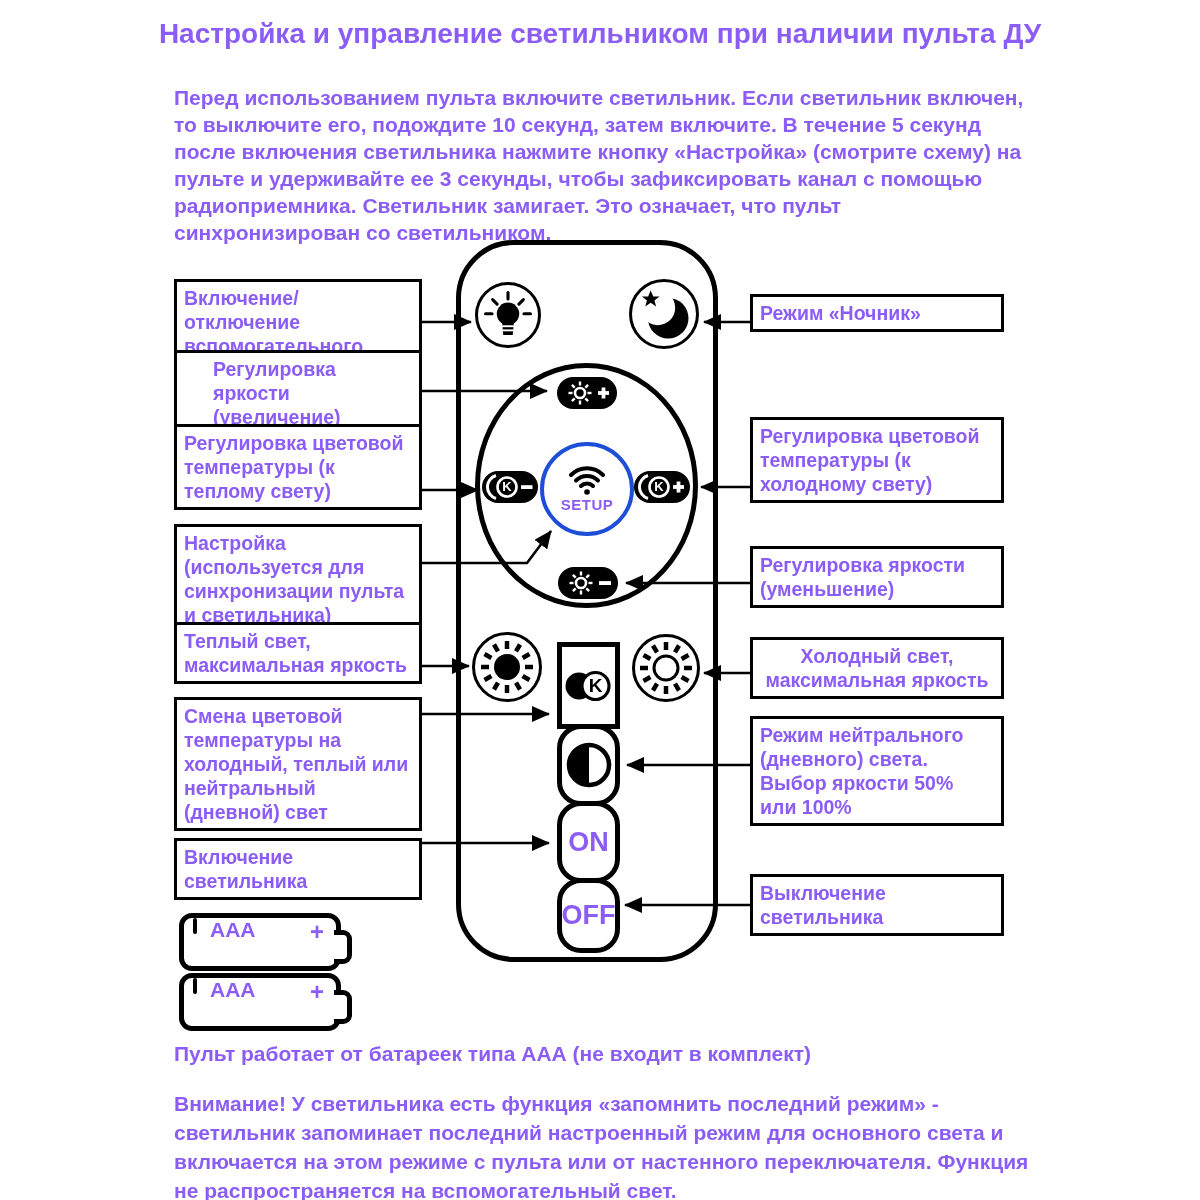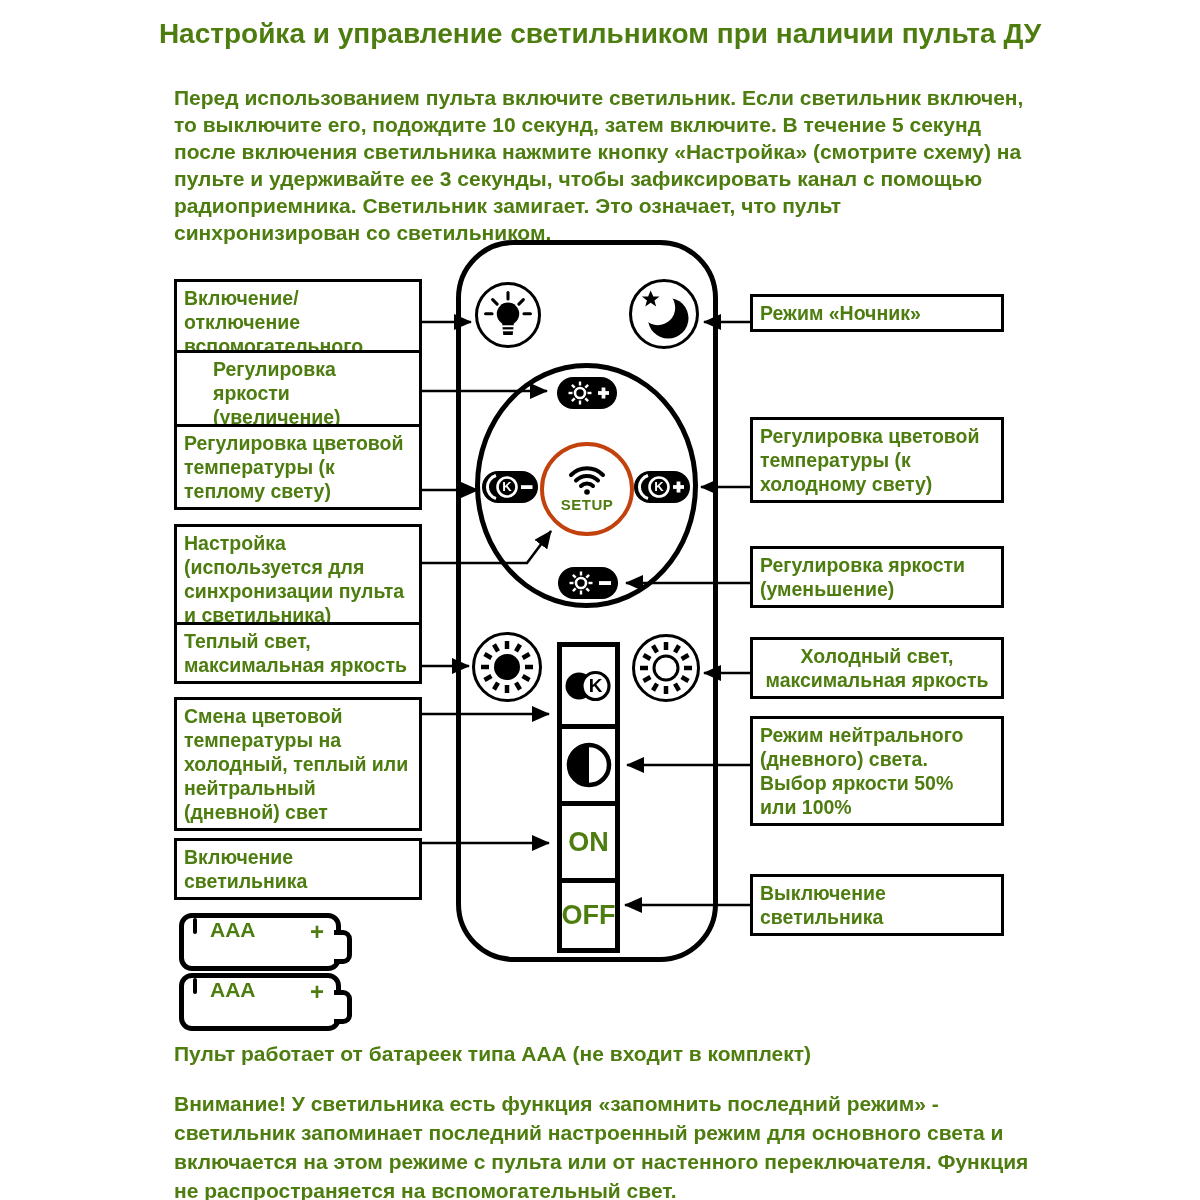--- a/index.html
+++ b/index.html
@@ -1,40 +1,40 @@
 <!DOCTYPE html>
 <html><head>
 <meta charset="utf-8">
 <style>
   html,body{margin:0;padding:0;background:#fff;}
   .page{position:relative;width:1200px;height:1200px;background:#fff;overflow:hidden;
-        font-family:"Liberation Sans",sans-serif;color:#4d7c0f;}
+        font-family:"Liberation Sans",sans-serif;color:#8b5cf6;}
   .title{position:absolute;top:18px;left:0;width:1200px;text-align:center;
          font-size:28px;font-weight:bold;}
   .para{position:absolute;font-size:21px;font-weight:bold;line-height:27px;}
   .callout{position:absolute;border:3px solid #000;background:#fff;box-sizing:border-box;
            font-size:19.5px;font-weight:bold;line-height:24px;padding:4px 7px;}
   .cl{left:174px;width:248px;}
   .cr{left:750px;width:254px;}
   .remote{position:absolute;left:456px;top:240px;width:262px;height:722px;
           border:5px solid #000;border-radius:58px;box-sizing:border-box;background:#fff;}
   .circle-btn{position:absolute;border:3px solid #000;border-radius:50%;box-sizing:border-box;
               background:#fff;display:flex;align-items:center;justify-content:center;}
   .ring{position:absolute;left:475px;top:363px;width:223px;height:245px;
         border:5px solid #000;border-radius:50%;box-sizing:border-box;background:#fff;}
-  .setup{position:absolute;left:540px;top:442px;width:94px;height:94px;border:4px solid #c2410c;
+  .setup{position:absolute;left:540px;top:442px;width:94px;height:94px;border:4px solid #1d4ed8;
          border-radius:50%;box-sizing:border-box;background:#fff;display:flex;flex-direction:column;
          align-items:center;justify-content:center;}
   .setup-label{font-size:15px;font-weight:bold;letter-spacing:.5px;margin-top:1px;}
   .pill{position:absolute;height:32px;border-radius:16px;background:#000;box-sizing:border-box;
         display:flex;align-items:center;justify-content:center;}
   .colcell{position:relative;border:5px solid #000;background:#fff;box-sizing:border-box;
            display:flex;align-items:center;justify-content:center;font-weight:bold;font-size:27px;}
   .column{position:absolute;left:557px;top:642px;width:63px;}
-  .column .colcell + .colcell{margin-top:-5px;}
+  .column .colcell + .colcell{margin-top:-5px;border-radius:24px;}
   .battery{position:absolute;left:179px;width:162px;height:58px;border:5px solid #000;
            border-radius:13px;box-sizing:border-box;background:#fff;display:flex;align-items:flex-start;}
   .battery .tick{width:4px;height:16px;background:#000;margin-left:9px;border-radius:2px;}
   .battery .bat-type{font-size:21px;font-weight:bold;margin-left:13px;}
   .battery .bat-plus{font-size:24px;font-weight:bold;margin-left:auto;margin-right:12px;}
   .battery .nub{position:absolute;right:-16px;top:12px;width:13px;height:24px;background:#fff;
                 border:5px solid #000;border-left:none;border-radius:0 9px 9px 0;}
   .arrows{position:absolute;left:0;top:0;pointer-events:none;z-index:6;}
 </style>
 </head>

